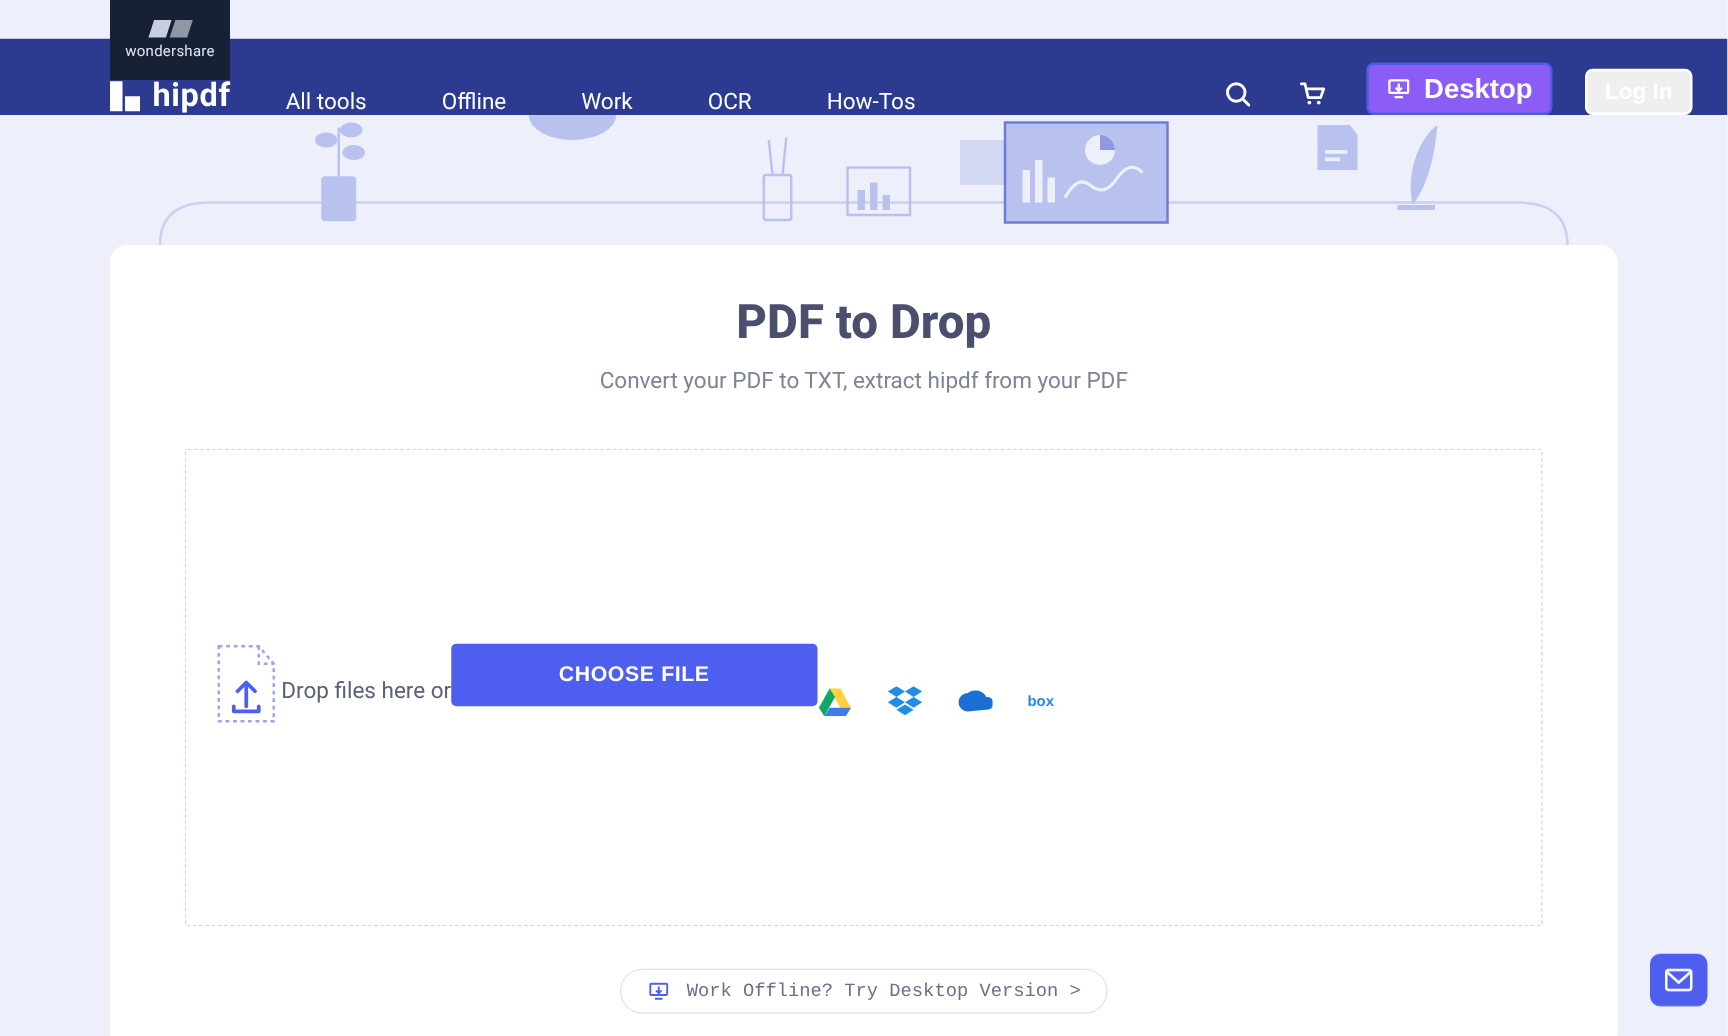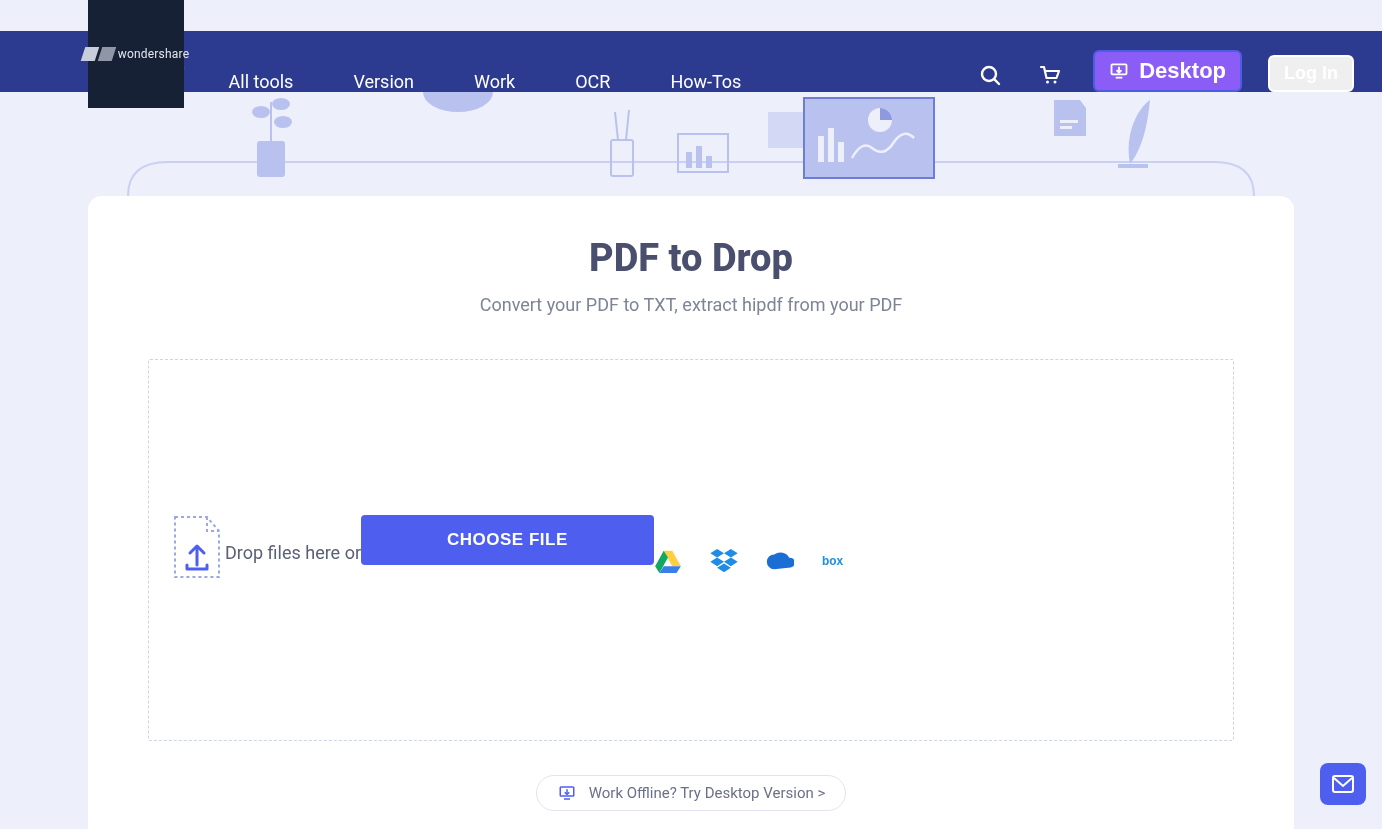--- a/index.html
+++ b/index.html
@@ -11,25 +11,25 @@
   color: #424261;
 }
 
 
 .topgap { height: 31px; background: #edf0fb; }
 
 
 .ws-badge {
   position: absolute;
   left: 88px; top: 0;
-  width: 96px; height: 108px;
+  width: 96px; height: 64px;
   background: #162135;
   color: #e3e6ee;
   display: flex;
-  flex-direction: row;
+  flex-direction: column;
   align-items: center;
   justify-content: center;
   gap: 4px;
   z-index: 20;
 }
 .ws-badge .ws-logo { display:flex; gap:3px; }
 .ws-badge .ws-logo span {
   width: 14px; height: 14px;
   background: #c8cedb;
   transform: skewX(-18deg);
@@ -155,20 +155,21 @@
 .offline-pill {
   margin: 34px auto 0;
   display:flex; width:fit-content;
   align-items:center; gap:12px;
   border:1px solid #e1e4ee;
   border-radius: 999px;
   padding: 8px 20px;
   color:#6a7088;
   font-size:15px;
   cursor:pointer;
+  font-family:Liberation Mono, monospace;
 }
 
 
 .fab-mail {
   position:fixed;
   right:16px; bottom:24px;
   width:46px; height:42px;
   background:#4e5fef;
   border-radius:8px;
   display:flex; align-items:center; justify-content:center;
@@ -188,21 +189,21 @@
   <div class="ws-text">wondershare</div>
 </div>
 
 <nav class="navbar">
   <div class="brand">
     <span class="brand-mark"></span>
     <span>hipdf</span>
   </div>
   <div class="navlinks">
     <a>All tools</a>
-    <a>Version</a>
+    <a>Offline</a>
     <a>Work</a>
     <a>OCR</a>
     <a>How-Tos</a>
   </div>
   <div class="spacer"></div>
   <div class="icon-btn">
     <svg width="24" height="24" viewBox="0 0 24 24" fill="none" stroke="#fff" stroke-width="2.4" stroke-linecap="round">
         <circle cx="11" cy="11" r="7"></circle>
         <line x1="21" y1="21" x2="16.2" y2="16.2"></line>
       </svg>

